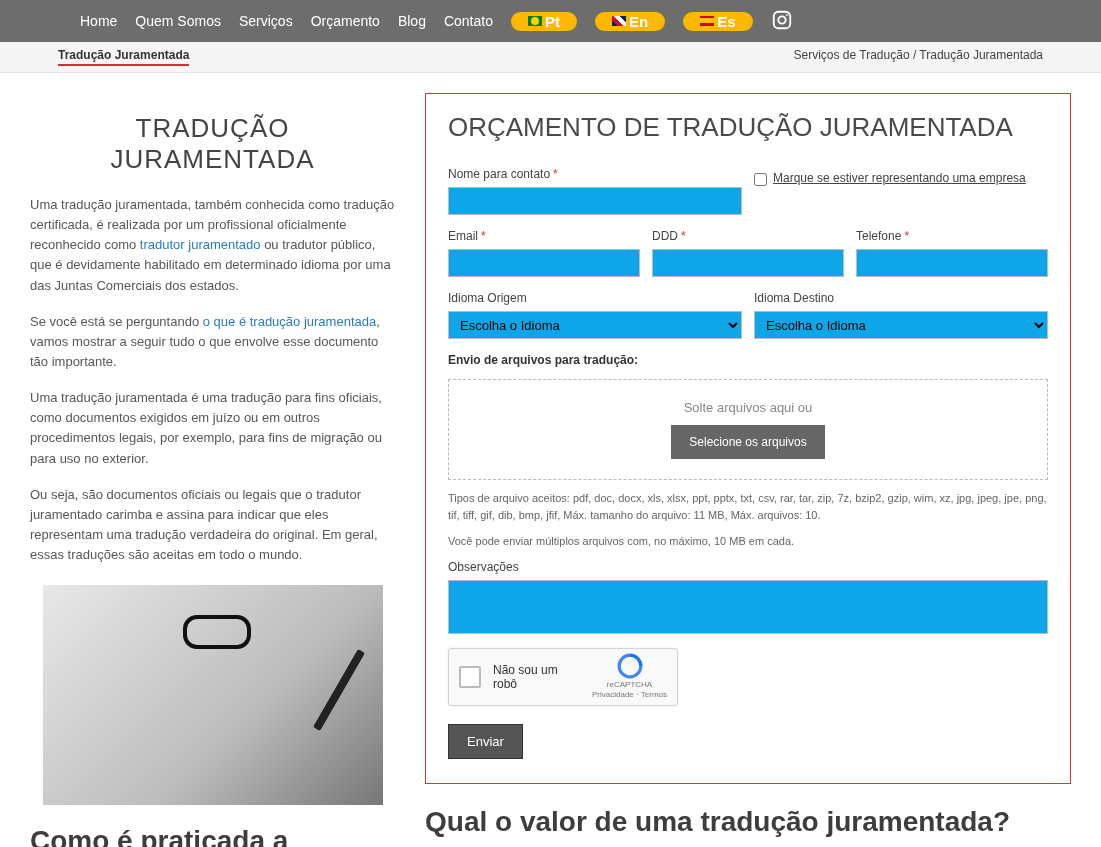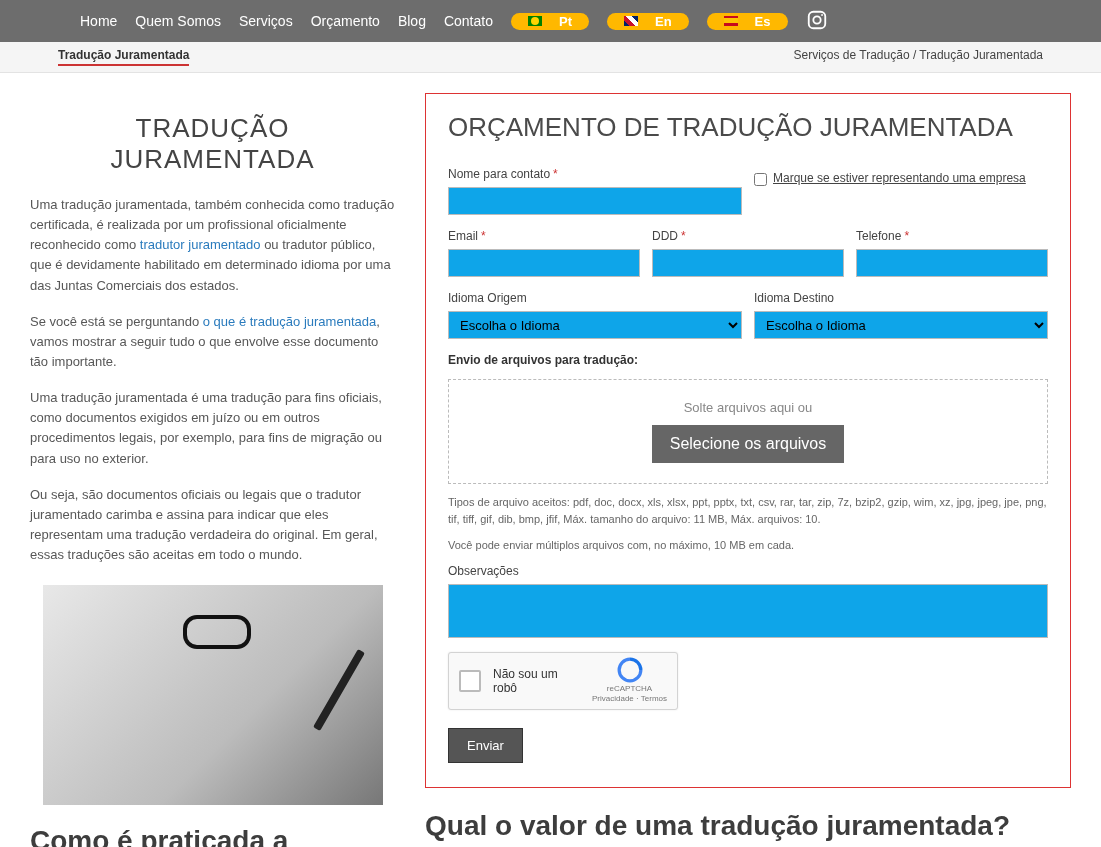--- a/index.html
+++ b/index.html
@@ -1,20 +1,20 @@
 <!DOCTYPE html>
 <html><head>
 <meta charset="utf-8">
 <style>
 * { margin: 0; padding: 0; box-sizing: border-box; }
 body { font-family: Arial, Helvetica, sans-serif; color: #575757; background: #fff; }
 
 .topnav { background: #6d6d6d; height: 42px; display: flex; align-items: center; padding: 0 80px; gap: 18px; }
 .topnav a { color: #fff; text-decoration: none; font-size: 14px; }
-.lang-flag { display: inline-flex; align-items: center; border-radius: 10px; padding: 1px 17px; font-size: 13px; font-weight: bold; color: #fff; gap: 17px; }
+.lang-flag { display: inline-flex; align-items: center; border-radius: 10px; padding: 1px 17px; font-size: 15px; font-weight: bold; color: #fff; gap: 3px; }
 .lang-flag .flag { width: 14px; height: 10px; display: inline-block; }
 .pt { background: #ffb800; } .pt .flag { background: linear-gradient(to right, #008000 50%, #008000 50%); position: relative; }
 .pt .flag::after { content:""; position:absolute; left:3px; top:1px; width:8px; height:8px; background:#ffd400; border-radius:50%; }
 .en { background: #ffb800; } .en .flag { background: linear-gradient(45deg,#012169 25%, #c8102e 25% 50%, #fff 50% 75%, #012169 75%); }
 .es { background: #ffb800; } .es .flag { background: linear-gradient(to bottom,#c60b1e 25%, #ffc400 25% 75%, #c60b1e 75%); }
 .ig-icon svg { width: 22px; height: 22px; stroke: #fff; fill: none; stroke-width: 2; }
 
 .subbar { background: #f5f5f5; border-bottom: 1px solid #e3e3e3; padding: 6px 58px; display: flex; justify-content: space-between; font-size: 12px; color: #444; }
 .subbar .left { border-bottom: 2px solid #c33; padding-bottom: 2px; font-weight: bold; color: #333; }
 .subbar .right a { color: #444; text-decoration: none; }
@@ -40,21 +40,21 @@
 .form-group label { font-size: 12px; color: #444; margin-bottom: 6px; }
 .req { color: #c33; margin-left: 3px; }
 .form-group input[type=text], .form-group select, textarea { border: 1px solid #bbb; padding: 5px 7px; font-size: 13px; height: 28px; background:#0ea5e9; }
 .form-group select { height: 28px; }
 textarea { height: 54px; width: 100%; resize: none; }
 .checkbox-row { display: flex; align-items: flex-start; gap: 6px; font-size: 12px; color: #444; padding-top: 4px; }
 .checkbox-row input { margin-top: 2px; }
 
 .dropzone { border: 1px dashed #bbb; padding: 20px; text-align: center; margin: 6px 0 10px; }
 .dropzone .hint { font-size: 13px; color: #888; margin-bottom: 10px; }
-.dropzone button { background: #666; color: #fff; border: none; padding: 10px 18px; font-size: 16px; cursor: pointer; }
+.dropzone button { background: #666; color: #fff; border: none; padding: 10px 18px; font-size: 12px; cursor: pointer; }
 .file-help { font-size: 11px; color: #666; line-height: 1.5; margin-bottom: 10px; }
 
 .recaptcha { border: 1px solid #d3d3d3; border-radius: 3px; width: 230px; height: 58px; display: flex; align-items: center; padding: 0 10px; gap: 12px; margin: 14px 0 18px; background:#f9f9f9; box-shadow: 0 0 2px rgba(0,0,0,.1); }
 .recaptcha .box { width: 22px; height: 22px; border: 2px solid #bbb; border-radius: 2px; background:#fff; }
 .recaptcha .label { font-size: 12px; color: #333; flex: 1; }
 .recaptcha .logo { font-size: 8px; text-align: center; color: #777; line-height: 1.2; }
 .recaptcha .logo svg { width: 26px; height: 26px; display: block; margin: 0 auto 1px; }
 
 .submit-btn { background: #555; color: #ffffff; border: 1px solid #333; padding: 9px 18px; font-size: 13px; cursor: pointer; }
 

